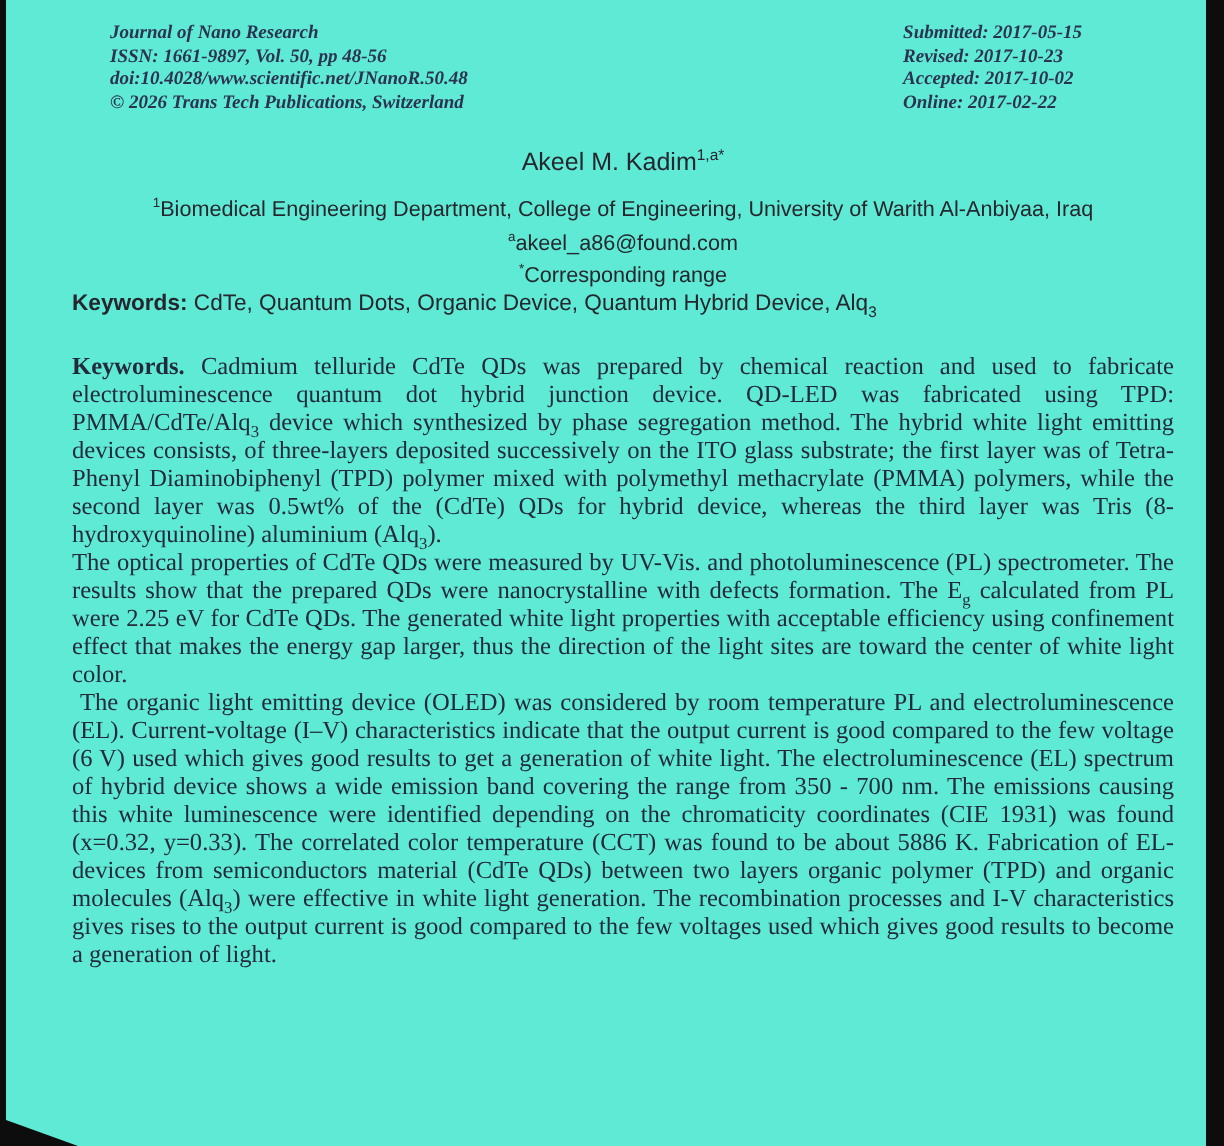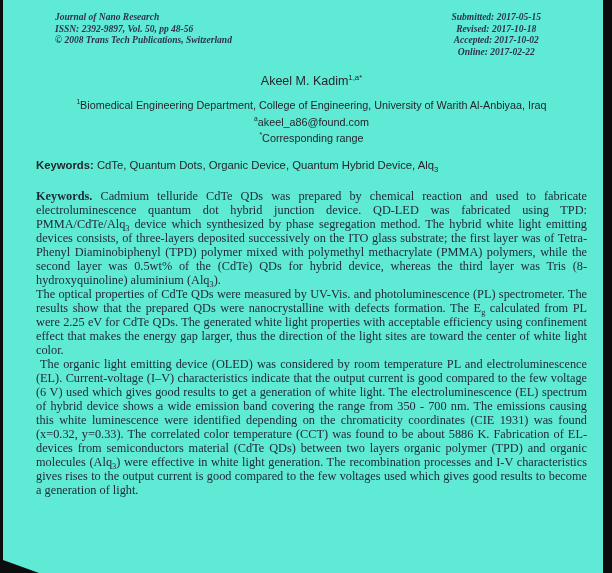--- a/index.html
+++ b/index.html
@@ -19,31 +19,31 @@
     background:#0d0d0d;
     clip-path:polygon(0 0, 100% 100%, 0 100%);
   }
   
   .meta {
     display:flex; justify-content:space-between;
     font-family:"Liberation Serif", serif; font-style:italic; font-weight:bold;
     font-size:9.5px; line-height:11.5px; color:#2c3350;
     padding-left:19px; padding-right:46px;
   }
-  .meta-right { text-align:center; }
+  .meta-right { text-align:left; }
   
   .title {
     font-weight:bold; font-size:14.5px; line-height:19px; text-align:center;
     color:#26262e; max-width:505px; margin:21px auto 0 auto;
   }
   .author { text-align:center; font-size:12.5px; line-height:15px; margin-top:16px; color:#26262e; }
   .affiliation { text-align:center; font-size:10.8px; line-height:13px; margin-top:10px; color:#26262e; }
   .email { text-align:center; font-size:10.8px; line-height:13px; margin-top:4px; color:#26262e; }
   .corresponding { text-align:center; font-size:10.8px; line-height:13px; margin-top:3px; color:#26262e; }
-  .keywords { margin-top:13px; font-size:11.3px; line-height:14px; color:#26262e; }
+  .keywords { font-size:11.3px; line-height:14px; color:#26262e; }
   .keywords b { font-weight:bold; }
   
   .abstract {
     margin-top:17px;
     font-family:"Liberation Serif", serif;
     font-size:12.3px; line-height:14px; text-align:justify;
     color:#232a3c;
   }
   .abstract p { margin:0; }
   .abstract p.indent { text-indent:4px; }
@@ -53,26 +53,27 @@
 </style>
 </head>
 <body>
 
 <div class="frame">
   <div class="page">
 
     <header class="meta">
       <div class="meta-left">
         <div>Journal of Nano Research</div>
-        <div>ISSN: 2392-9897, Vol. 50, pp 48-56</div>
-        <div>© 2008 Trans Tech Publications, Switzerland</div>
+        <div>ISSN: 1661-9897, Vol. 50, pp 48-56</div>
+        <div>doi:10.4028/www.scientific.net/JNanoR.50.48</div>
+        <div>© 2026 Trans Tech Publications, Switzerland</div>
       </div>
       <div class="meta-right">
         <div>Submitted: 2017-05-15</div>
-        <div>Revised: 2017-10-18</div>
+        <div>Revised: 2017-10-23</div>
         <div>Accepted: 2017-10-02</div>
         <div>Online: 2017-02-22</div>
       </div>
     </header>
 
 
     <div class="author"><span>Akeel M. Kadim</span><sup>1,a*</sup></div>
 
     <div class="affiliation"><sup>1</sup><span>Biomedical Engineering Department, College of Engineering, University of Warith Al-Anbiyaa, Iraq</span></div>
 

